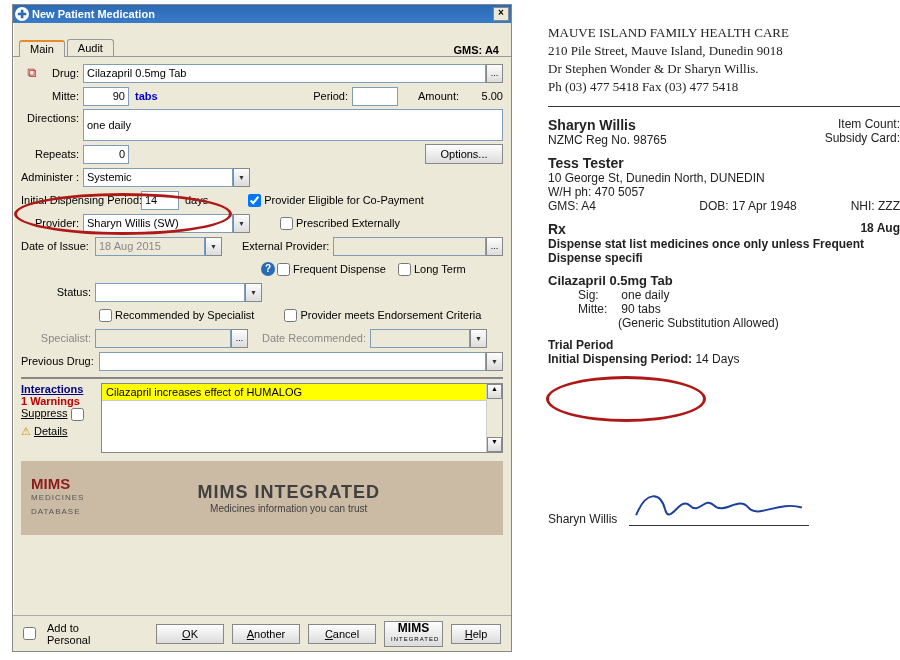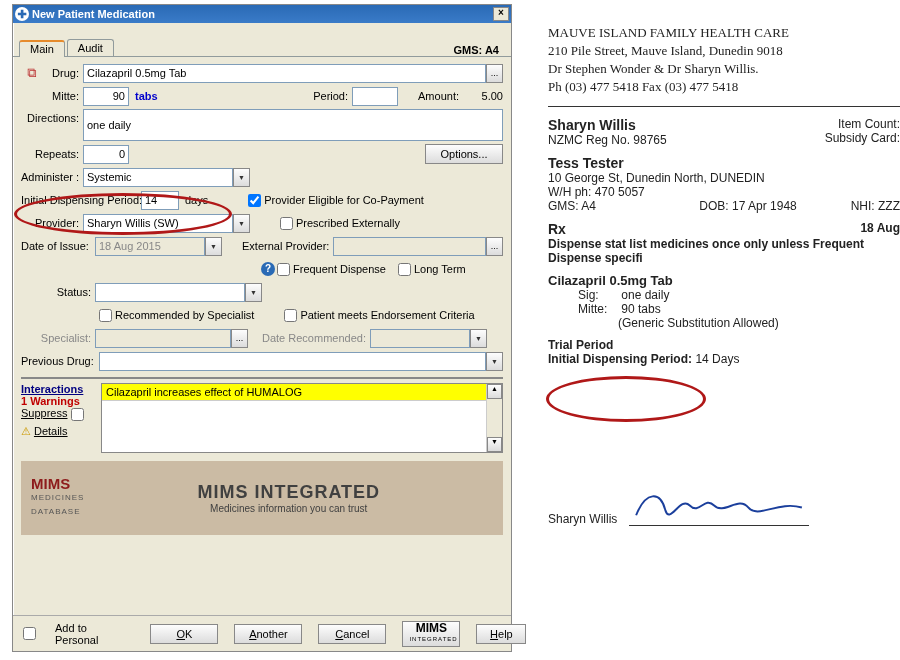--- a/index.html
+++ b/index.html
@@ -119,21 +119,21 @@
     background: #cbbba4; display: flex; align-items: center;
     padding: 0 10px;
   }
   .mims .ml { color: #8d1b1b; font-weight: bold; font-size: 15px; line-height: 14px;}
   .mims .ml small { font-size: 8px; font-weight: normal; color: #555; display: block; letter-spacing: 1px;}
   .mims .mr { flex: 1; text-align: center; color: #404040; font-weight: bold; font-size: 18px; letter-spacing: 1px;}
   .mims .mr small { font-size: 10px; font-weight: normal; display: block; letter-spacing: 0;}
   .bottombar {
     position: absolute; left: 0; right: 0; bottom: 0; height: 36px;
     border-top: 1px solid #aaa; background: #ece9d8;
-    display: flex; align-items: center; padding: 0 10px; gap: 16px;
+    display: flex; align-items: center; padding: 0 10px; gap: 8px;
   }
   .bottombar .btn { min-width: 68px; }
   .bottombar u { text-decoration: underline; }
   .help-icon { display:inline-block; width:14px; height:14px; border-radius:50%; background:#2a6ab5; color:#fff; text-align:center; line-height:14px; font-size:10px; font-weight:bold; margin-right:2px;}
   
   .rx {
     position: absolute; left: 530px; top: 4px; right: 0;
     font-family: Arial, sans-serif;
     font-size: 12px;
     color: #222;
@@ -244,21 +244,21 @@
       <span class="lbl" style="width:74px;">Status:</span>
       <input class="txt" style="width: 150px;">
         <button class="ddbtn"></button>
     </div>
 
     <div class="row" style="padding-left:78px;">
       <input type="checkbox" class="chk" style="">
       <span>Recommended by Specialist</span>
       <span style="width:30px;"></span>
       <input type="checkbox" class="chk" style="">
-      <span>Patient meets Endorsement Criteria</span>
+      <span>Provider meets Endorsement Criteria</span>
     </div>
 
     <div class="row">
       <span class="lbl" style="width:74px; color:#888;">Specialist:</span>
       <input class="txt" readonly="" style="width: 136px;">
         <button class="dotbtn">...</button>
       <span class="lbl" style="margin-left:14px; color:#888;">Date Recommended:</span>
       <input class="txt" readonly="" style="width: 100px;">
         <button class="ddbtn"></button>
     </div>

